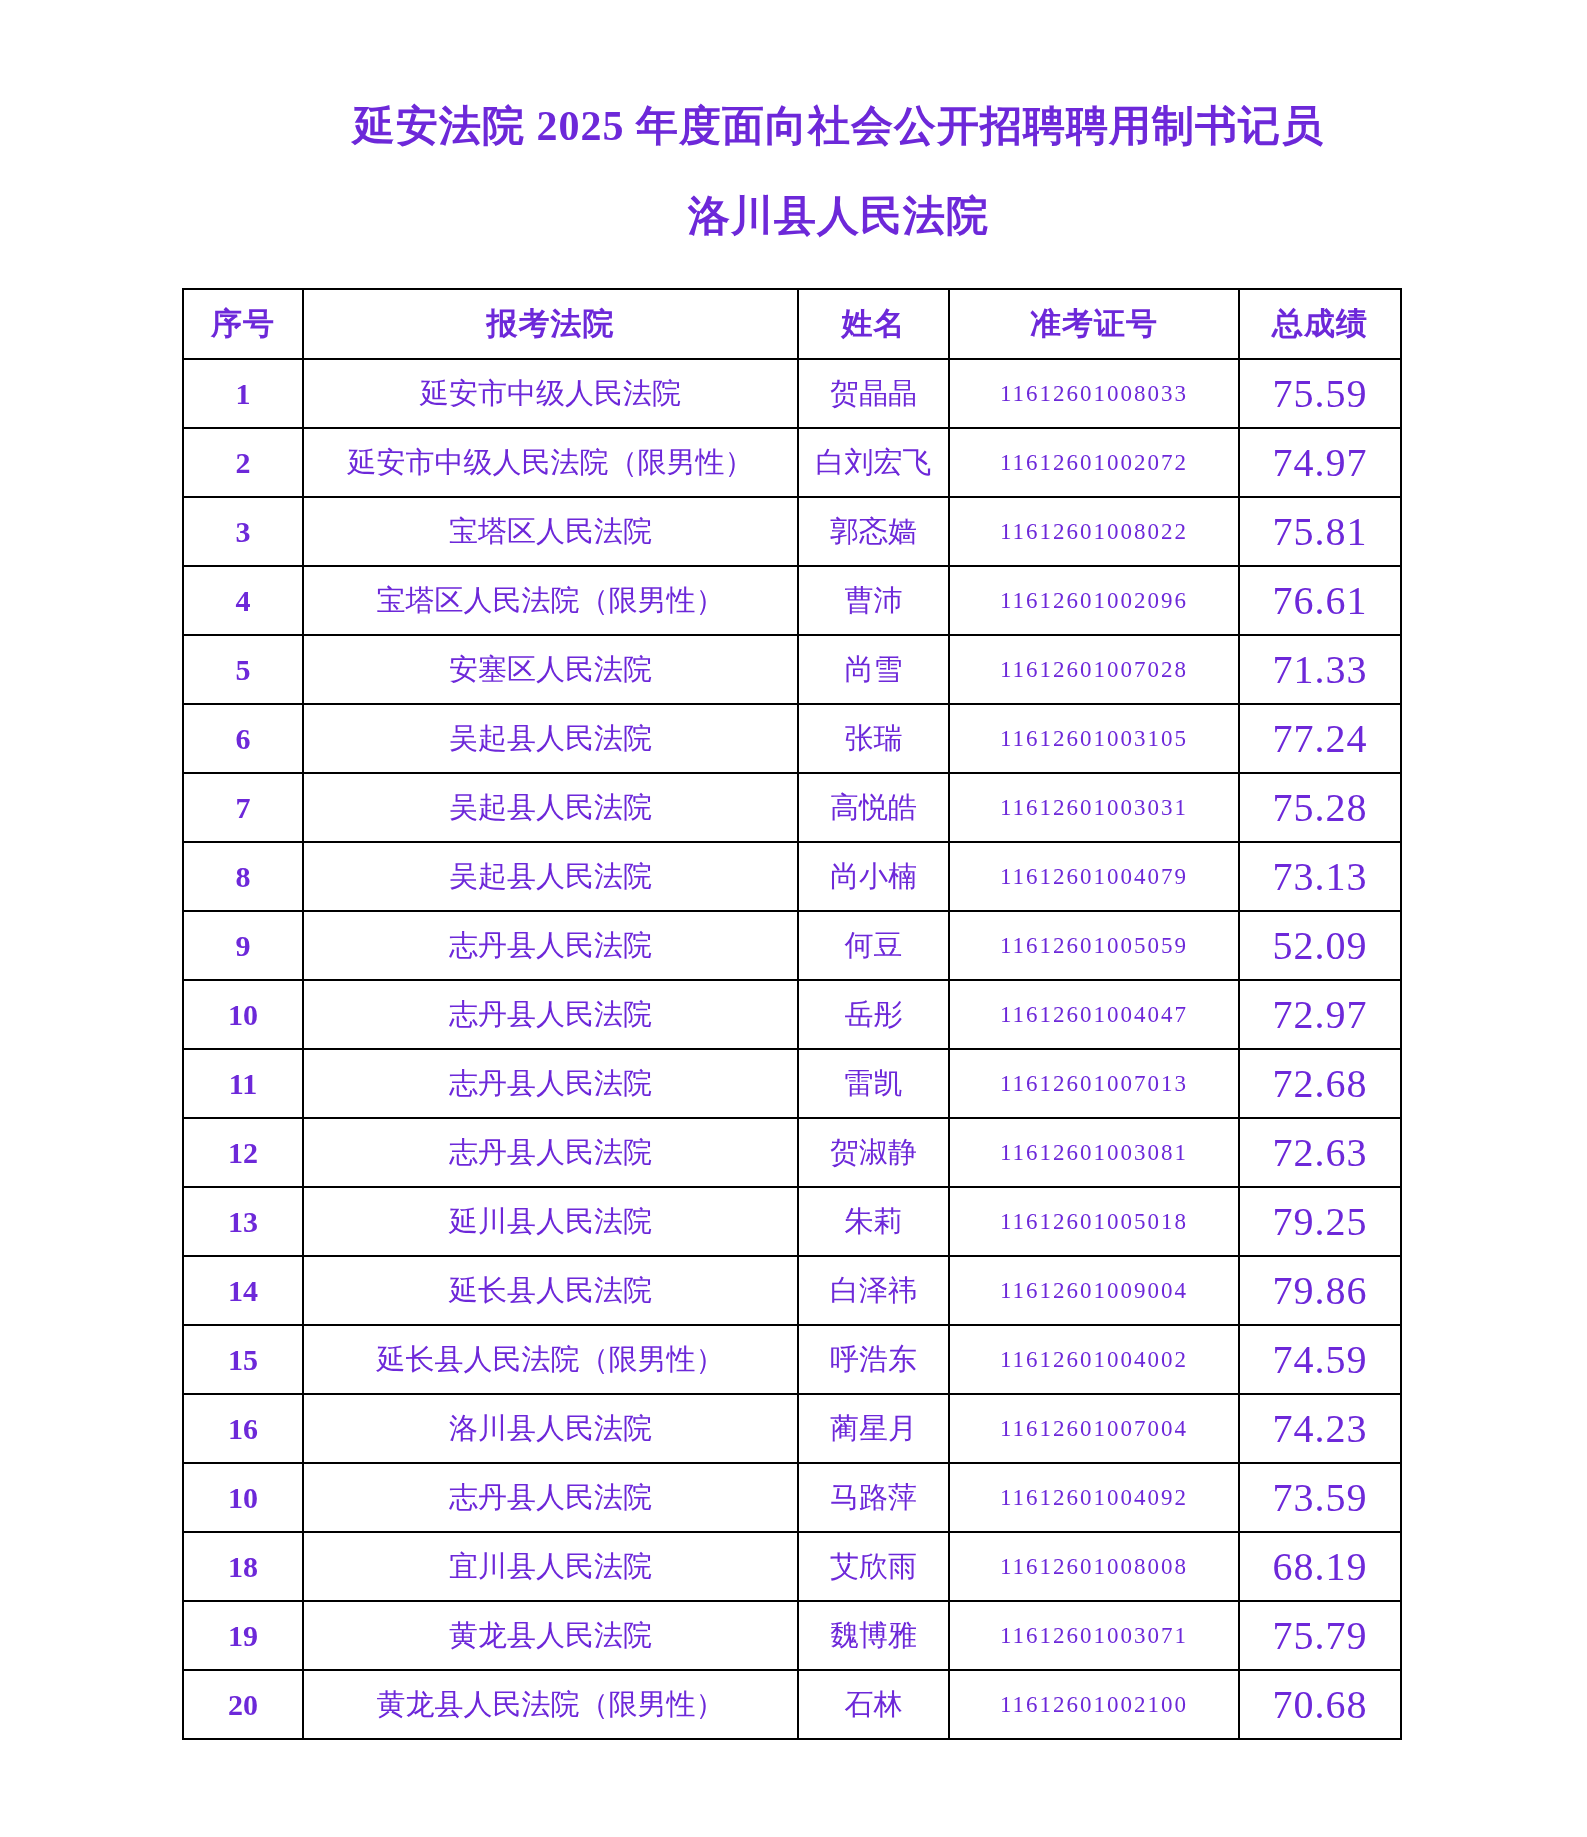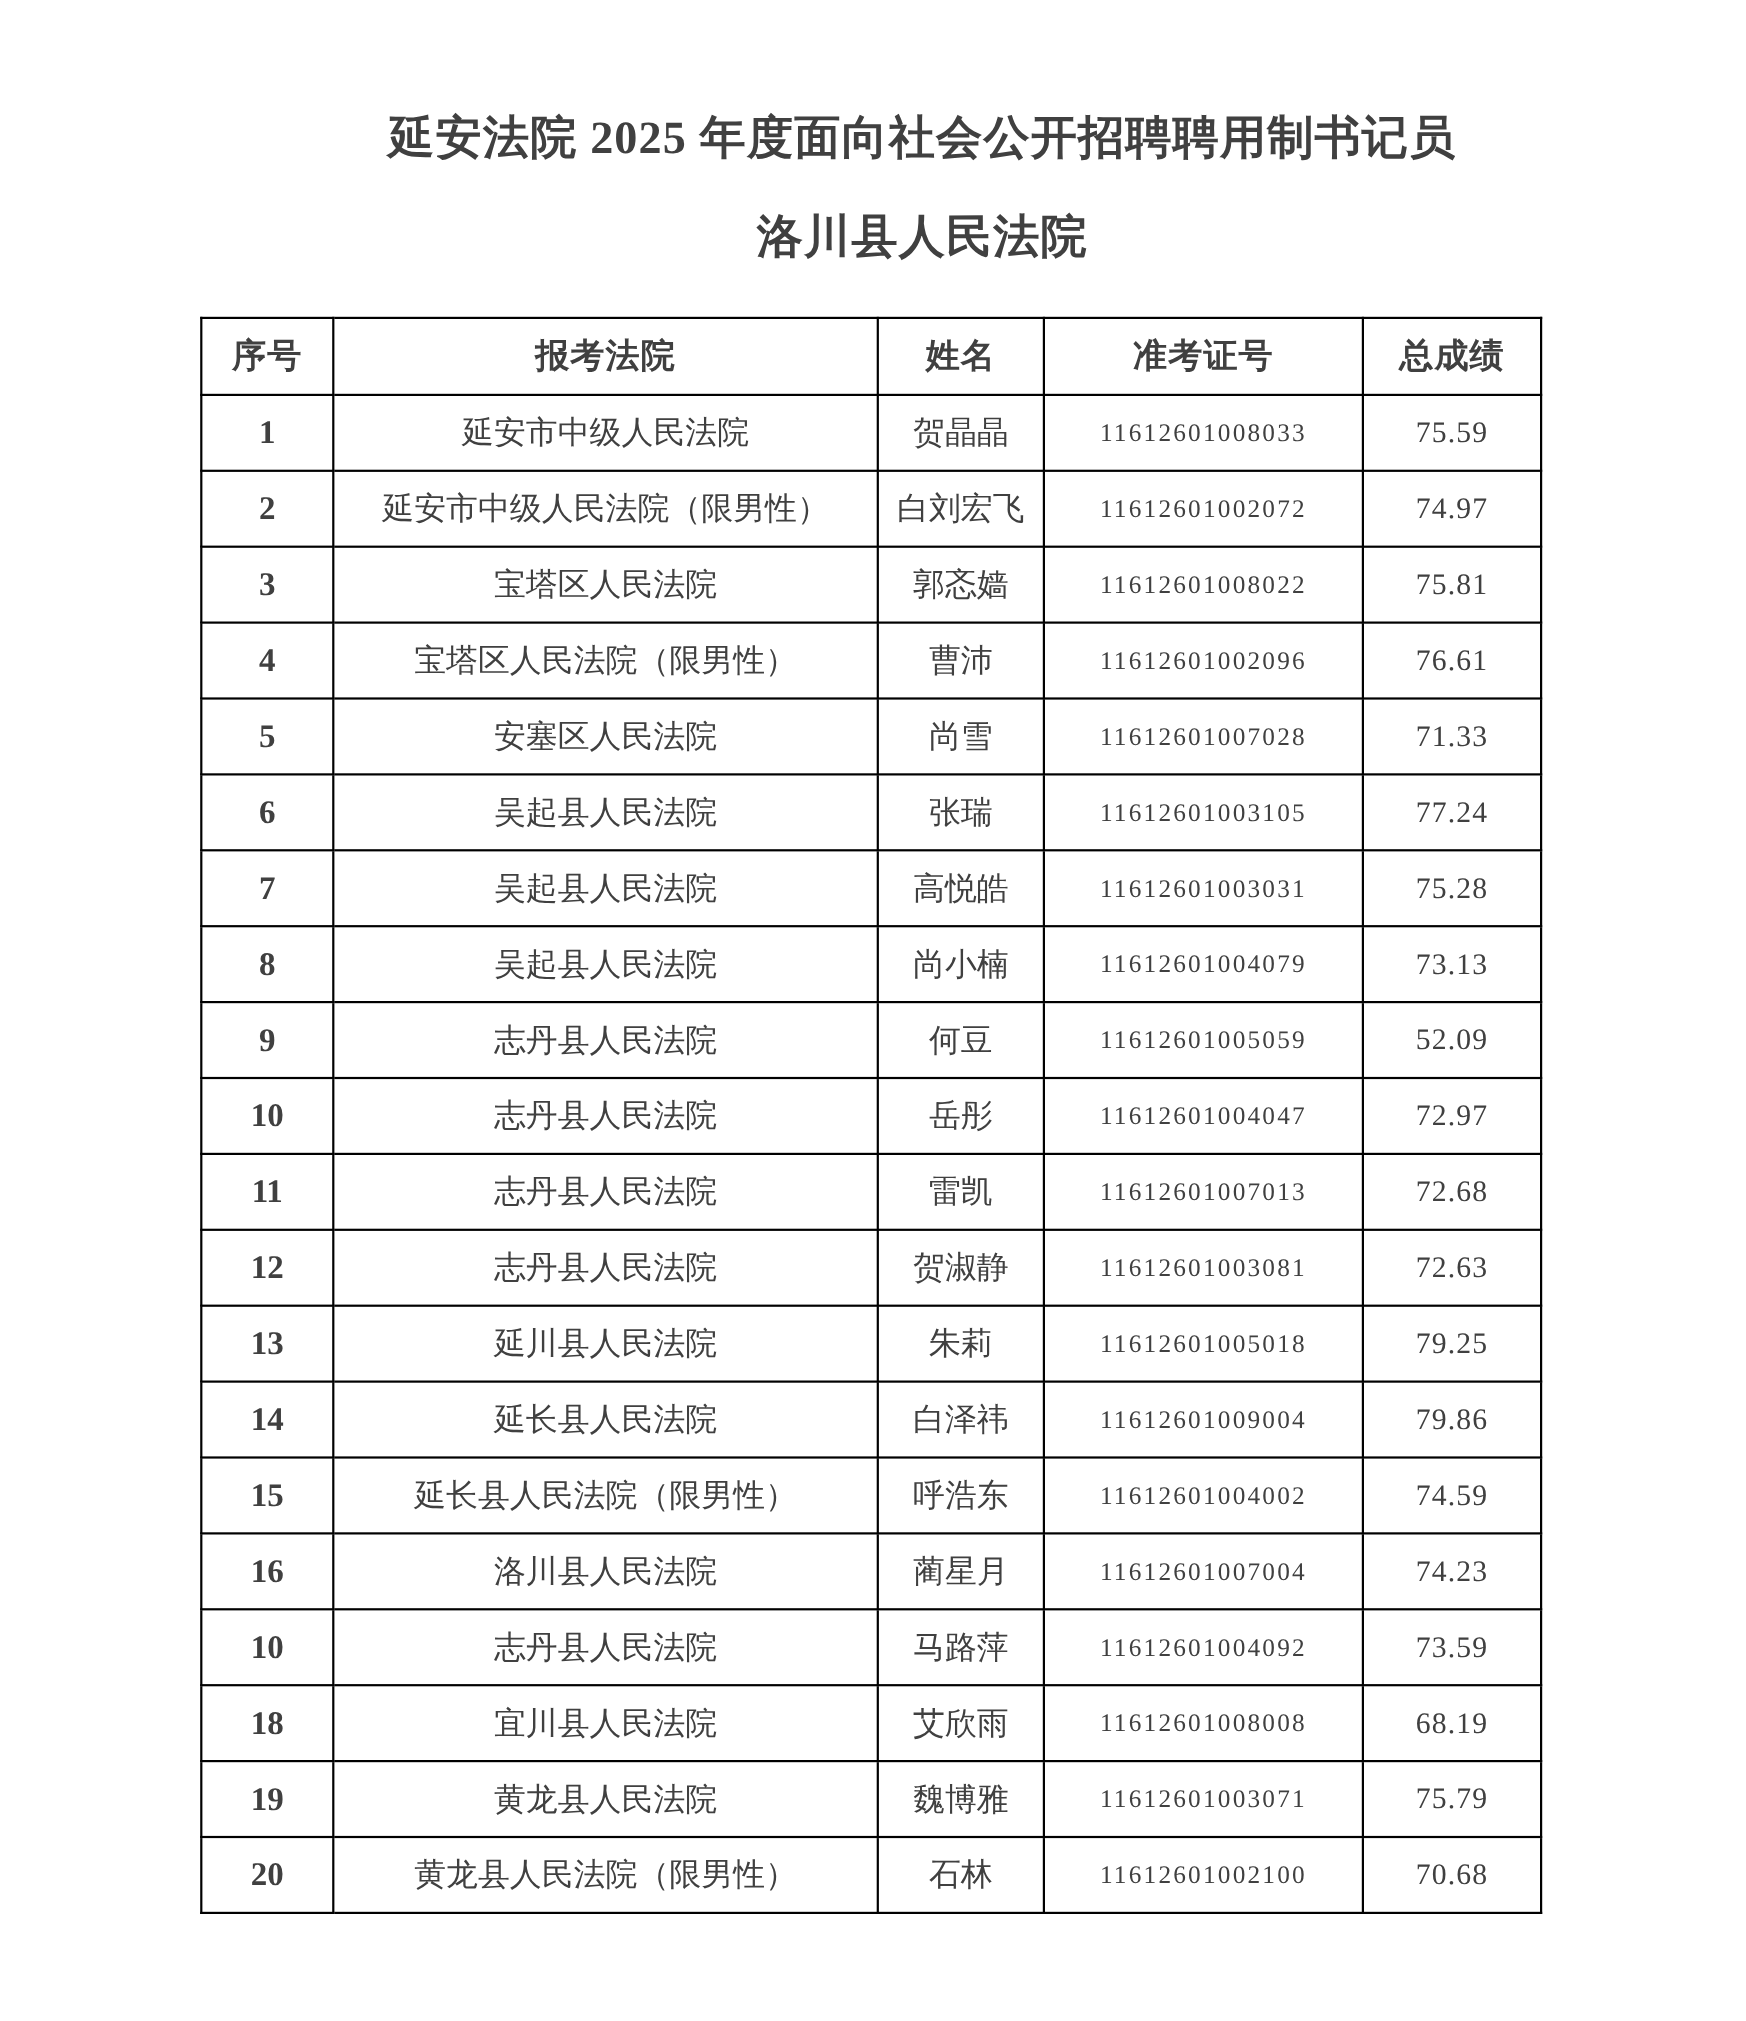--- a/index.html
+++ b/index.html
@@ -7,21 +7,21 @@
     padding: 0;
     background: #ffffff;
   }
   .page {
     position: relative;
     width: 1587px;
     height: 1837px;
     background: #ffffff;
     overflow: hidden;
     font-family: "Liberation Serif", "DejaVu Serif", serif;
-    color: #404040;
+    color: #6d28d9;
   }
   .title {
     position: absolute;
     left: 90px;
     width: 1497px;
     text-align: center;
     font-weight: bold;
     font-size: 42px;
     line-height: 56px;
     letter-spacing: 1px;
@@ -64,21 +64,21 @@
     font-weight: bold;
     font-size: 30px;
   }
   
   table.roster td.col-3 {
     font-size: 23px;
     letter-spacing: 2px;
   }
   
   table.roster td.col-4 {
-    font-size: 27px;
+    font-size: 40px;
     letter-spacing: 1px;
   }
   col.c0 { width: 120px; }
   col.c1 { width: 495px; }
   col.c2 { width: 151px; }
   col.c3 { width: 290px; }
   col.c4 { width: 162px; }
 </style>
 </head>
 <body>

